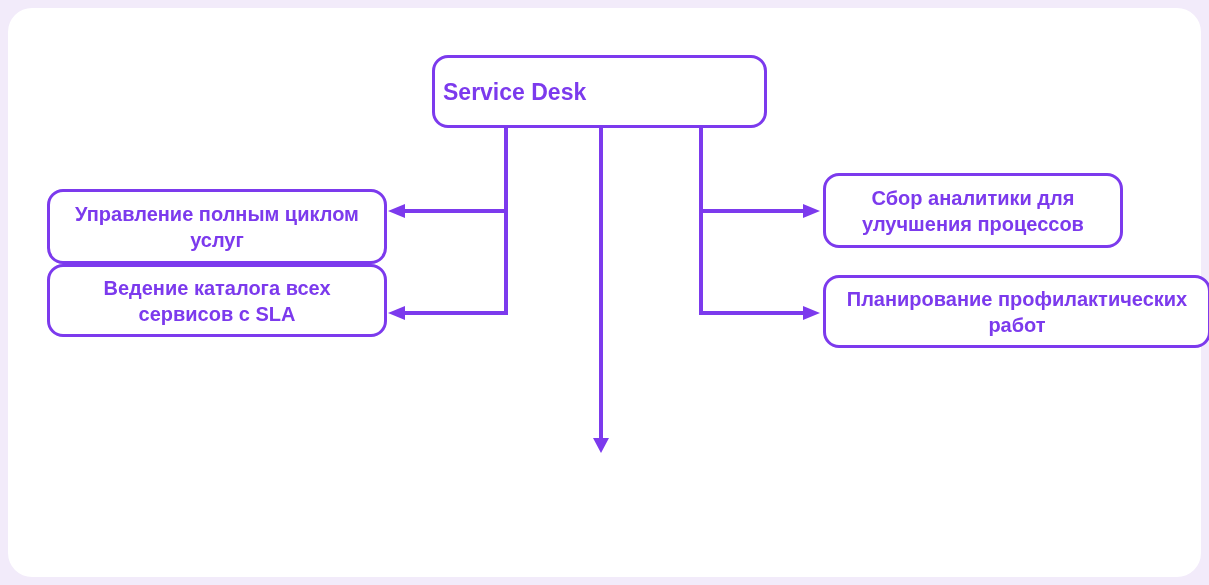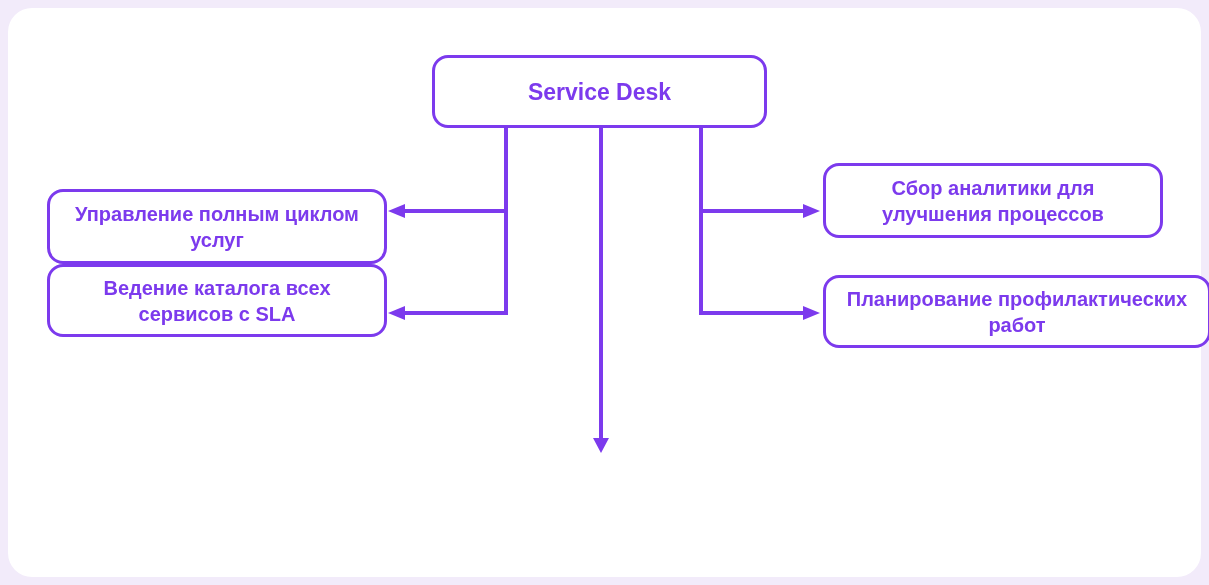--- a/index.html
+++ b/index.html
@@ -20,21 +20,21 @@
   }
   .card{
     position:absolute;
     left:8px;top:8px;
     width:1193px;height:569px;
     background:var(--card);
     border-radius:24px;
   }
   .node{
     position:absolute;
-    display:flex;align-items:center;justify-content:center;
+    display:flex;align-items:center;justify-content:flex-start;
     background:var(--card);
     border:3px solid var(--accent);
     border-radius:16px;
     color:var(--accent);
     text-align:center;
     font-size:20px;
     font-weight:600;
     line-height:26px;
     padding:6px 8px;
     z-index:2;
@@ -82,21 +82,21 @@
   </div>
 
   <div class="node" style="left:47px;top:189px;width:340px;height:75px;">
     <span>Управление полным циклом услуг</span>
   </div>
 
   <div class="node" style="left:47px;top:264px;width:340px;height:73px;">
     <span>Ведение каталога всех сервисов с SLA</span>
   </div>
 
-  <div class="node" style="left:823px;top:163px;width:340px;height:75px;">
+  <div class="node" style="left:823px;top:173px;width:300px;height:75px;">
     <span>Сбор аналитики для улучшения процессов</span>
   </div>
 
   <div class="node" style="left:823px;top:275px;width:388px;height:73px;">
     <span>Планирование профилактических работ</span>
   </div>
 
 
   <div class="line v" style="left:504px;top:128px;height:187px;"></div>
   <div class="line v" style="left:599px;top:128px;height:312px;"></div>

